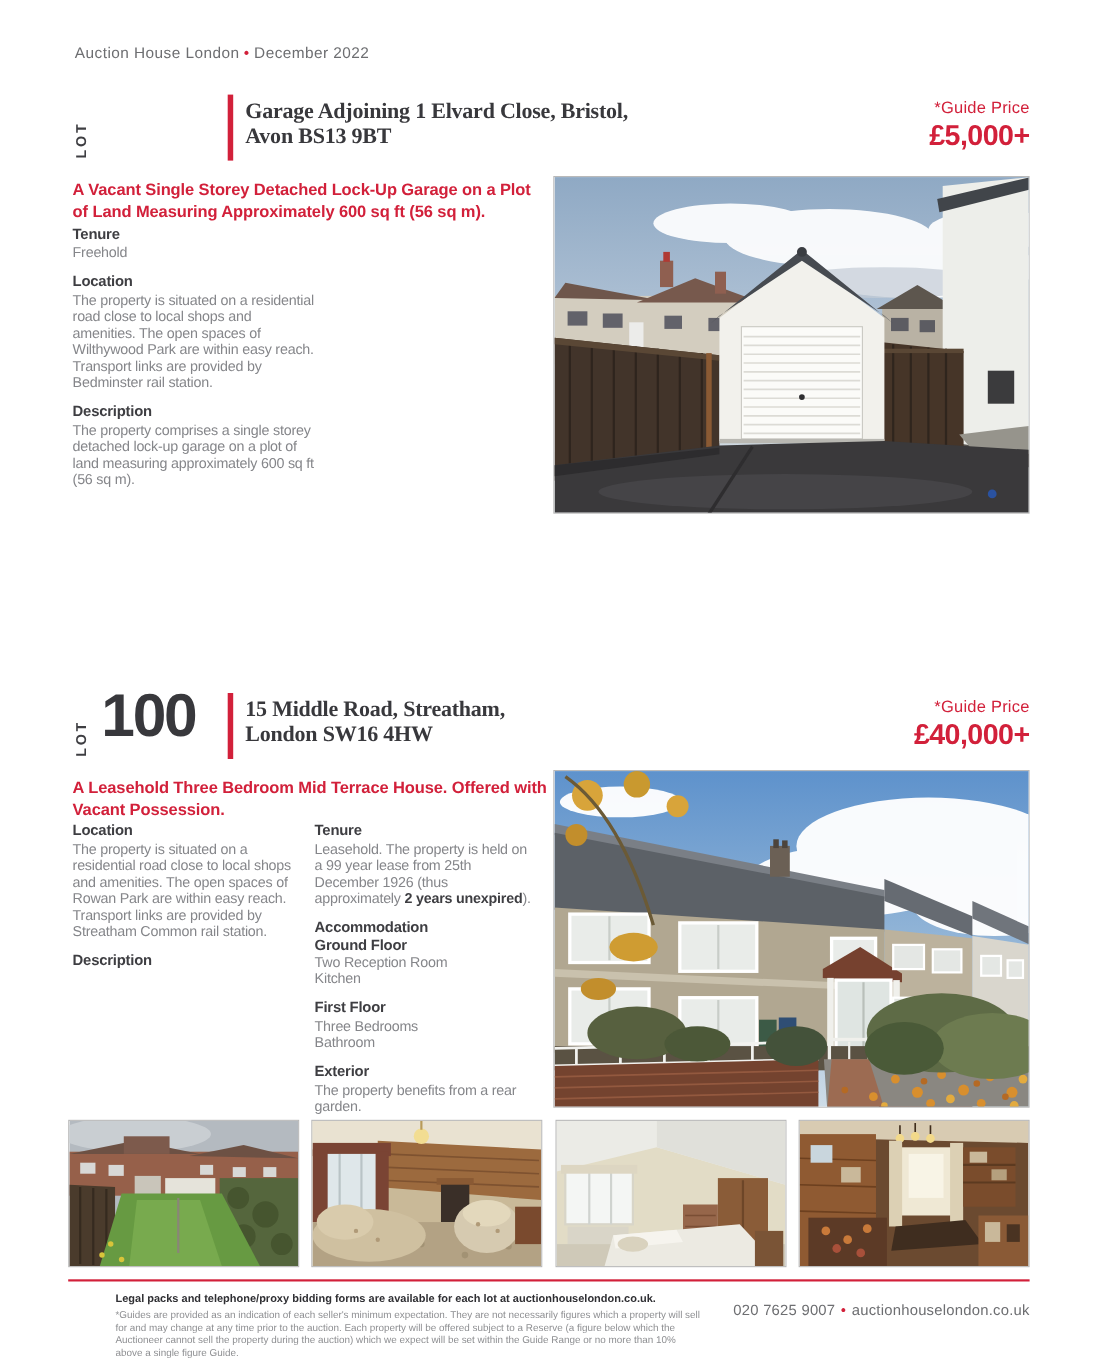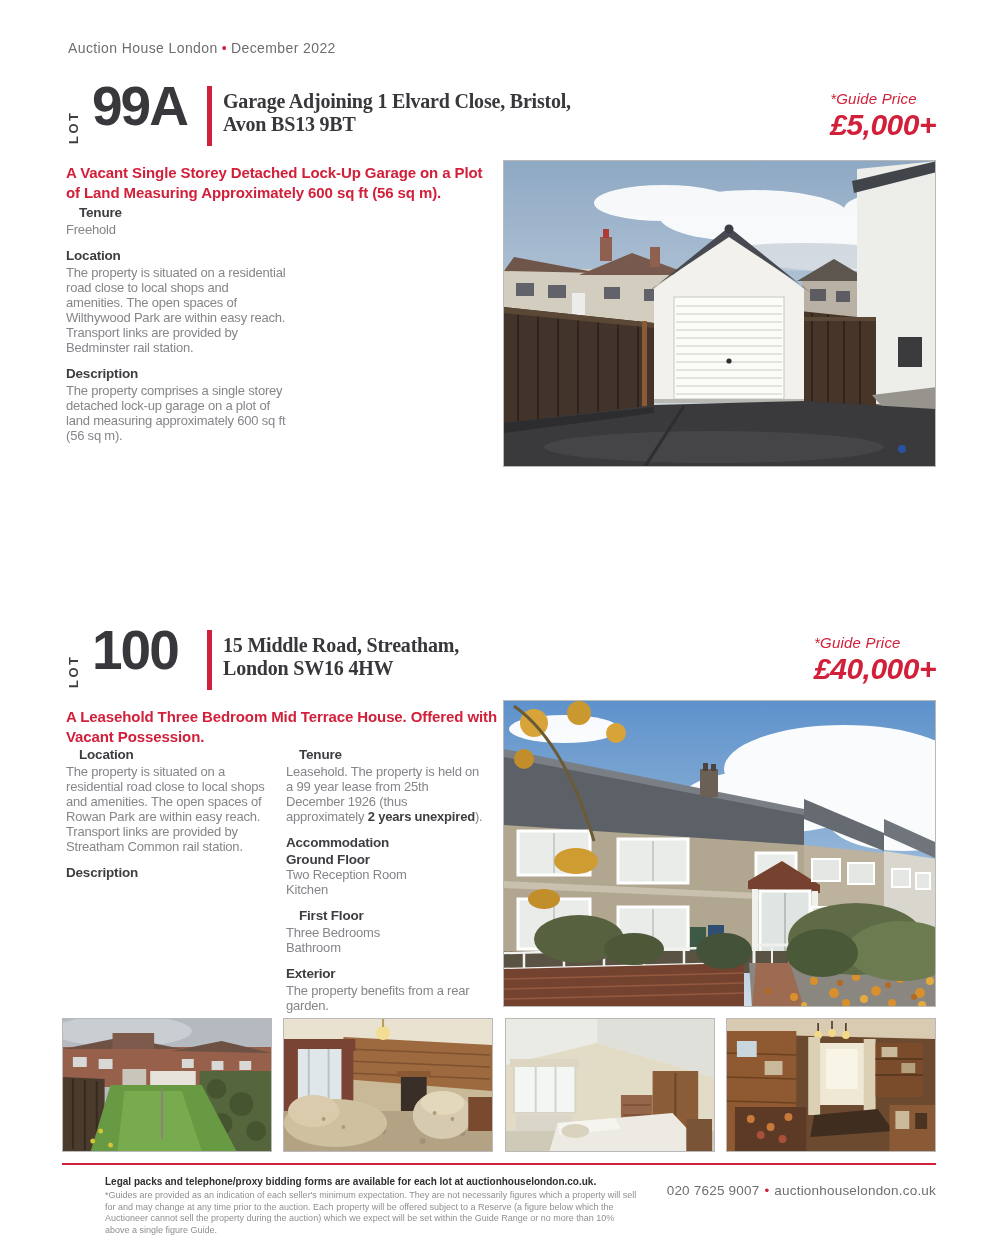--- a/index.html
+++ b/index.html
@@ -18,28 +18,28 @@
   .masthead{position:absolute;left:68px;top:24px;font-size:14px;letter-spacing:.4px;color:var(--midgray);margin-top:16px;}
   .masthead .dot{color:var(--accent);padding:0 4px;}
   
   .lot-head{position:absolute;left:0;top:0;width:1000px;height:70px;}
   .lot-vert-wrap{position:absolute;left:66px;top:2px;width:16px;height:58px;}
   .lot-vert{position:absolute;top:58px;left:0;transform:rotate(-90deg);transform-origin:top left;
     font-size:13px;font-weight:bold;letter-spacing:2.5px;color:var(--dark);white-space:nowrap;}
   .lot-num{position:absolute;left:92px;top:-10px;font-size:55px;font-weight:bold;letter-spacing:-2px;color:#38383c;}
   .lot-bar{position:absolute;left:207px;top:2px;width:5px;height:60px;background:var(--accent);}
   .lot-title{position:absolute;left:223px;top:6px;font-size:20px;line-height:23px;font-weight:bold;color:#38383c;letter-spacing:-.2px;font-family:Liberation Serif, serif;}
-  .guide{position:absolute;right:64px;top:6px;color:var(--accent);font-style:italic;}
+  .guide{position:absolute;right:64px;top:6px;text-align:right;color:var(--accent);}
   .guide .g-label{font-size:15px;letter-spacing:.2px;}
-  .guide .g-price{font-size:30px;font-weight:bold;letter-spacing:-.5px;margin-top:1px;}
+  .guide .g-price{font-size:26px;font-weight:bold;letter-spacing:-.5px;margin-top:1px;}
   
   .summary{position:absolute;color:var(--accent);font-weight:bold;font-size:15px;line-height:20px;letter-spacing:-.1px;}
   .col{position:absolute;font-size:13px;line-height:15px;color:var(--gray);letter-spacing:-.2px;}
   .sec-h{font-size:13.5px;font-weight:bold;color:var(--dark);margin-top:11px;margin-bottom:2px;}
-  .sec-h.first{margin-top:0;margin-left:13px;}
+  .sec-h.first{margin-top:0;}
   .sub-h{font-size:13.5px;font-weight:bold;color:var(--dark);}
   .bold-inline{font-weight:bold;color:var(--dark);}
   .gap{height:11px;}
   
   .photo-frame{position:absolute;border:1px solid #b9b9b9;background:#fff;overflow:hidden;}
   .photo-frame svg{display:block;}
   .thumb-row{position:absolute;left:62px;top:1018px;width:874px;height:134px;display:flex;gap:11.3px;}
   .thumb{flex:1;border:1px solid #b9b9b9;overflow:hidden;background:#fff;}
   .thumb svg{display:block;width:100%;height:100%;}
   
@@ -56,21 +56,20 @@
 <div class="page">
 
   <div class="masthead">
     <span>Auction House London</span><span class="dot">•</span><span>December 2022</span>
   </div>
 
   <div class="lot-head" style="top:84px;">
     <div class="lot-vert-wrap">
       <span class="lot-vert">LOT</span>
     </div>
-    <div class="lot-num">99A</div>
     <div class="lot-bar"></div>
     <div class="lot-title">
       <div>Garage Adjoining 1 Elvard Close, Bristol,</div>
       <div>Avon BS13 9BT</div>
     </div>
     <div class="guide">
       <div class="g-label">*Guide Price</div>
       <div class="g-price">£5,000+</div>
     </div>
   </div>

